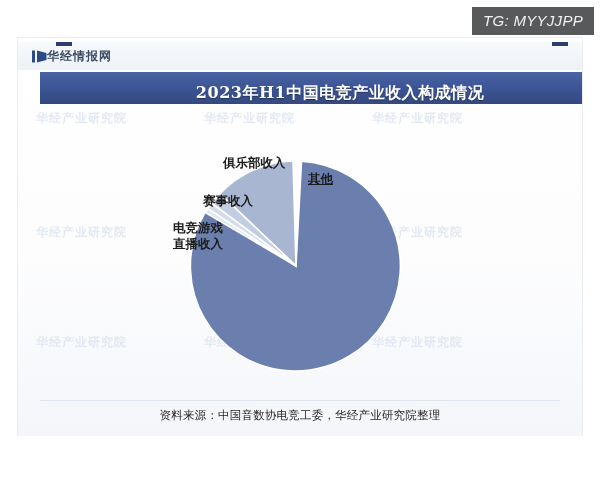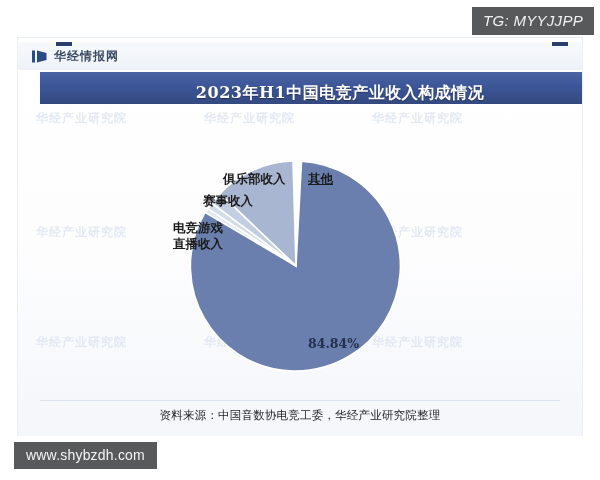--- a/index.html
+++ b/index.html
@@ -44,21 +44,21 @@
     letter-spacing:1px;
   }
 
   
   .brand-row{
     position:absolute;left:0;top:4px;width:564px;height:28px;
     background:linear-gradient(180deg,#f7f9fc 0%,#eef2f8 100%);
     display:flex;align-items:center;justify-content:space-between;
     padding:0 14px;box-sizing:border-box;
   }
-  .brand-left{display:flex;align-items:center;gap:7px;text-align:center;}
+  .brand-left{display:flex;align-items:center;text-align:center;}
   .brand-mark{display:block;}
   .brand-name{
     font-size:12px;color:#3a4a63;letter-spacing:1px;
     font-family:"DejaVu Sans","Liberation Sans",sans-serif;font-weight:600;
   }
   .brand-slogan{
     font-size:11.5px;color:#3a4a63;letter-spacing:1px;
     font-family:"DejaVu Sans","Liberation Sans",sans-serif;font-weight:600;
   }
   
@@ -87,21 +87,21 @@
   
   .lbl{
     position:absolute;
     color:#1b1b1b;
     font-size:12.5px;
     line-height:15px;
     font-family:"DejaVu Serif","Liberation Serif",serif;
     font-weight:700;
     white-space:nowrap;
   }
-  .lbl-club{left:205px;top:63px;}
+  .lbl-club{left:205px;top:47px;}
   .lbl-other{left:290px;top:63px;text-decoration:underline;}
   .lbl-event{left:185px;top:85px;}
   .lbl-live{left:155px;top:112px;text-align:right;line-height:16px;}
   .lbl-main{
     left:290px;top:228px;color:#23314d;font-size:12.5px;line-height:16px;
     text-align:center;
   }
 
   
   .source-rule{position:absolute;left:22px;top:362px;width:520px;height:1px;background:#dfe5ee;}
@@ -186,26 +186,24 @@
       <div class="lbl lbl-club">俱乐部收入</div>
       <div class="lbl lbl-other">其他</div>
       <div class="lbl lbl-event">赛事收入</div>
 
       <div class="lbl lbl-live">
         <div>电竞游戏</div>
         <div>直播收入</div>
       </div>
 
       <div class="lbl lbl-main">
-        <div>84.84%</div>
       </div>
 
     </div>
 
     <div class="source-rule"></div>
     <div class="source">资料来源：中国音数协电竞工委，华经产业研究院整理</div>
 
   </div>
 
   <div class="bottom-strip"></div>
-  <div class="url-badge">www.shybzdh.com</div>
 
 </div>
 
 </body></html>

